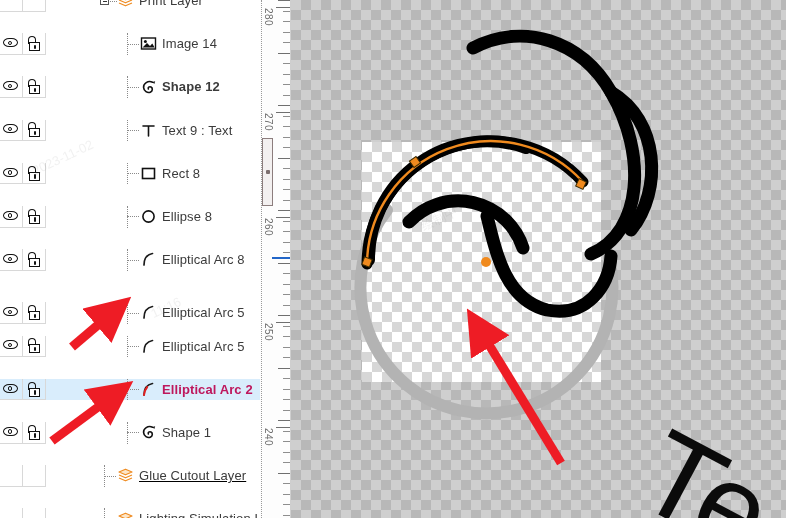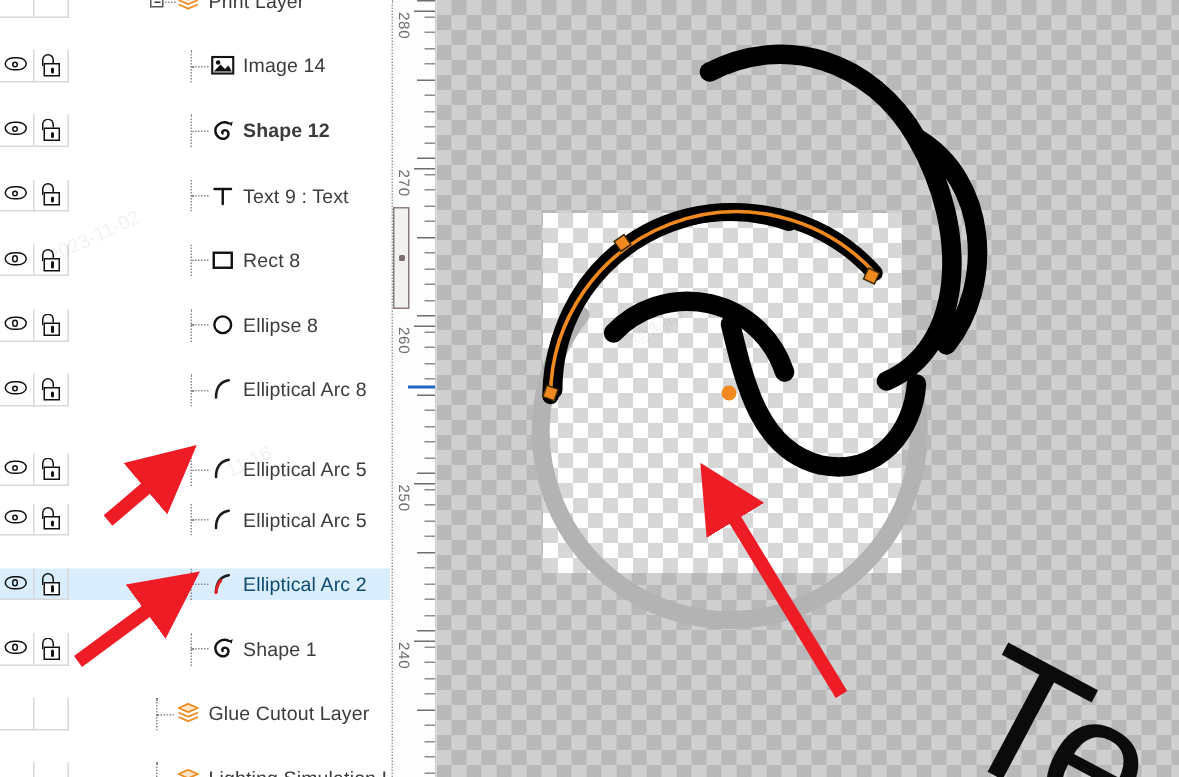--- a/index.html
+++ b/index.html
@@ -29,21 +29,21 @@
   }
   .col-lock{width:23px;}
   .col-label{
     flex:1 1 auto;height:21.6px;display:flex;align-items:center;
     position:relative;overflow:hidden;white-space:nowrap;
   }
   .lbl{
     font-size:13px;color:#3b3b3b;line-height:21.6px;
     letter-spacing:.1px;
   }
-  .lp-row.sel .lbl{color:#0c4a6e;}
+  .lp-row.sel .lbl{color:#be185d;font-weight:bold;}
 
   
   .eye{width:17px;height:11px;position:relative;}
   .eye:before{
     content:"";position:absolute;left:0;top:0;width:15px;height:9px;
     border:1.4px solid #111;border-radius:50% 50% 50% 50%/60% 60% 60% 60%;
     box-sizing:border-box;
   }
   .eye:after{
     content:"";position:absolute;left:5.3px;top:2.6px;width:4.4px;height:4.4px;
@@ -400,21 +400,21 @@
             </div>
             <span class="ico">
               <svg width="17" height="17" viewBox="0 0 17 17" xmlns="http://www.w3.org/2000/svg">
                 <path d="M12.5 3.2 C8 1.2 3.2 4.5 3.6 8.6 C3.9 12 7.4 14.4 10.3 13.2 C12.7 12.2 13 9 11 8 C9.3 7.2 7.6 8.6 8.4 10" fill="none" stroke="#111" stroke-width="1.6" stroke-linecap="round"></path>
                 <path d="M12.3 3.1 L15.2 2.2 L14.3 5.1 z" fill="#111"></path>
               </svg>
             </span>
             <span class="lbl">Shape 1</span>
           </div>
         </div>
-        <div class="lp-row" style="top: 237.6px;">
+        <div class="lp-row" style="top: 237.6px; text-decoration: underline;">
           <div class="col-eye"></div>
           <div class="col-lock"></div>
           <div class="col-label">
             <div style="position: relative; flex: 0 0 auto; width: 71px; height: 21.6px;">
               <span class="vdots" style="left:58px;"></span>
               <span class="dots" style="position:absolute;left:58px;top:10.5px;width:12px;"></span>
             </div>
             <span class="ico">
               <svg width="17" height="17" viewBox="0 0 17 17" xmlns="http://www.w3.org/2000/svg">
                 <path d="M8.5 2.2 L15 5 L8.5 7.8 L2 5 z" fill="#fde6c8" stroke="#ef8c22" stroke-width="1.2" stroke-linejoin="round"></path>

